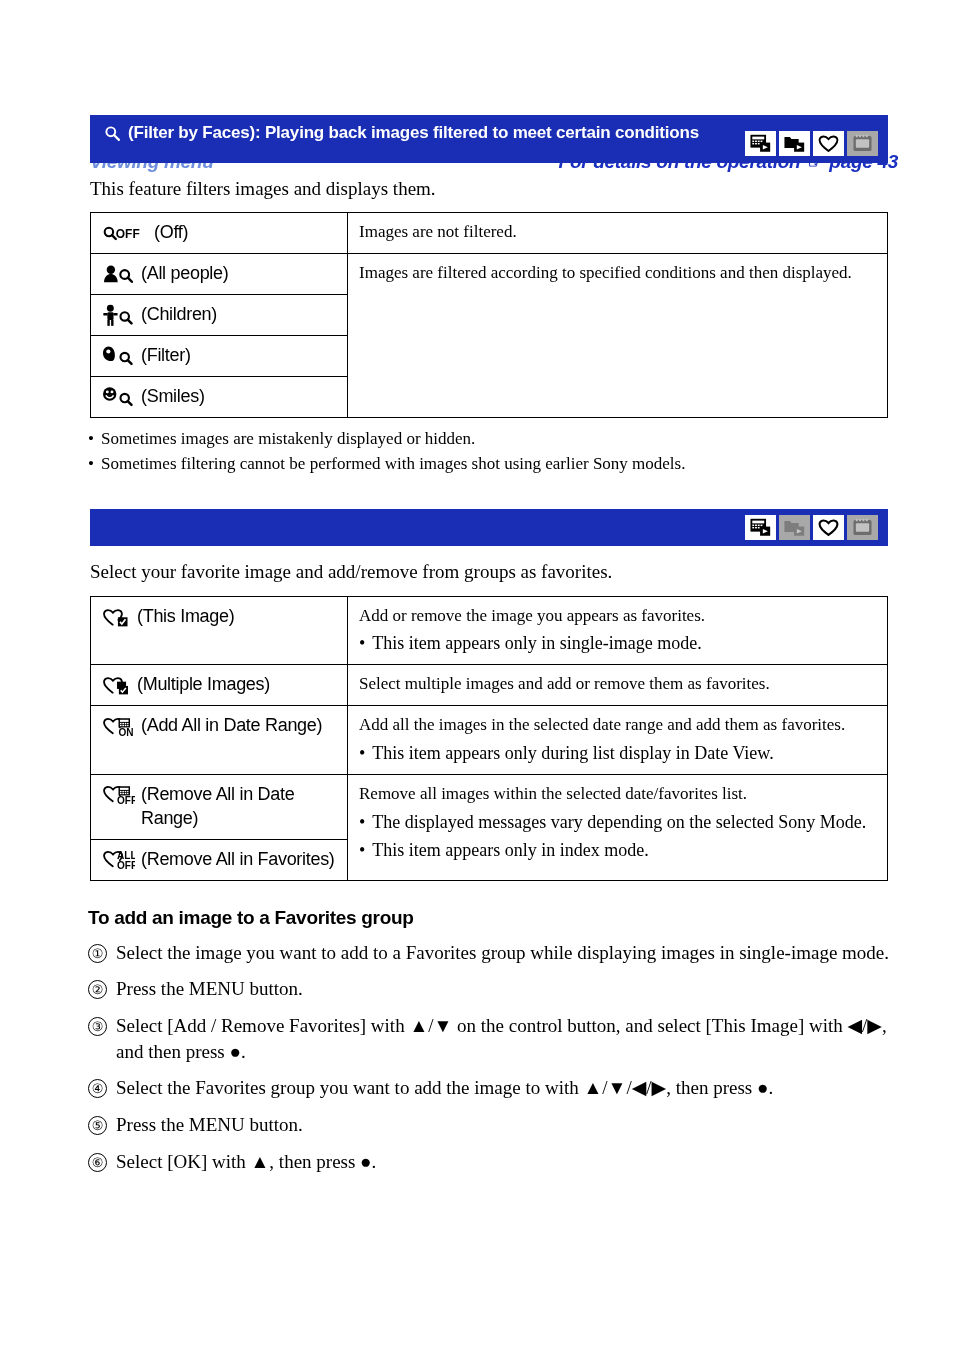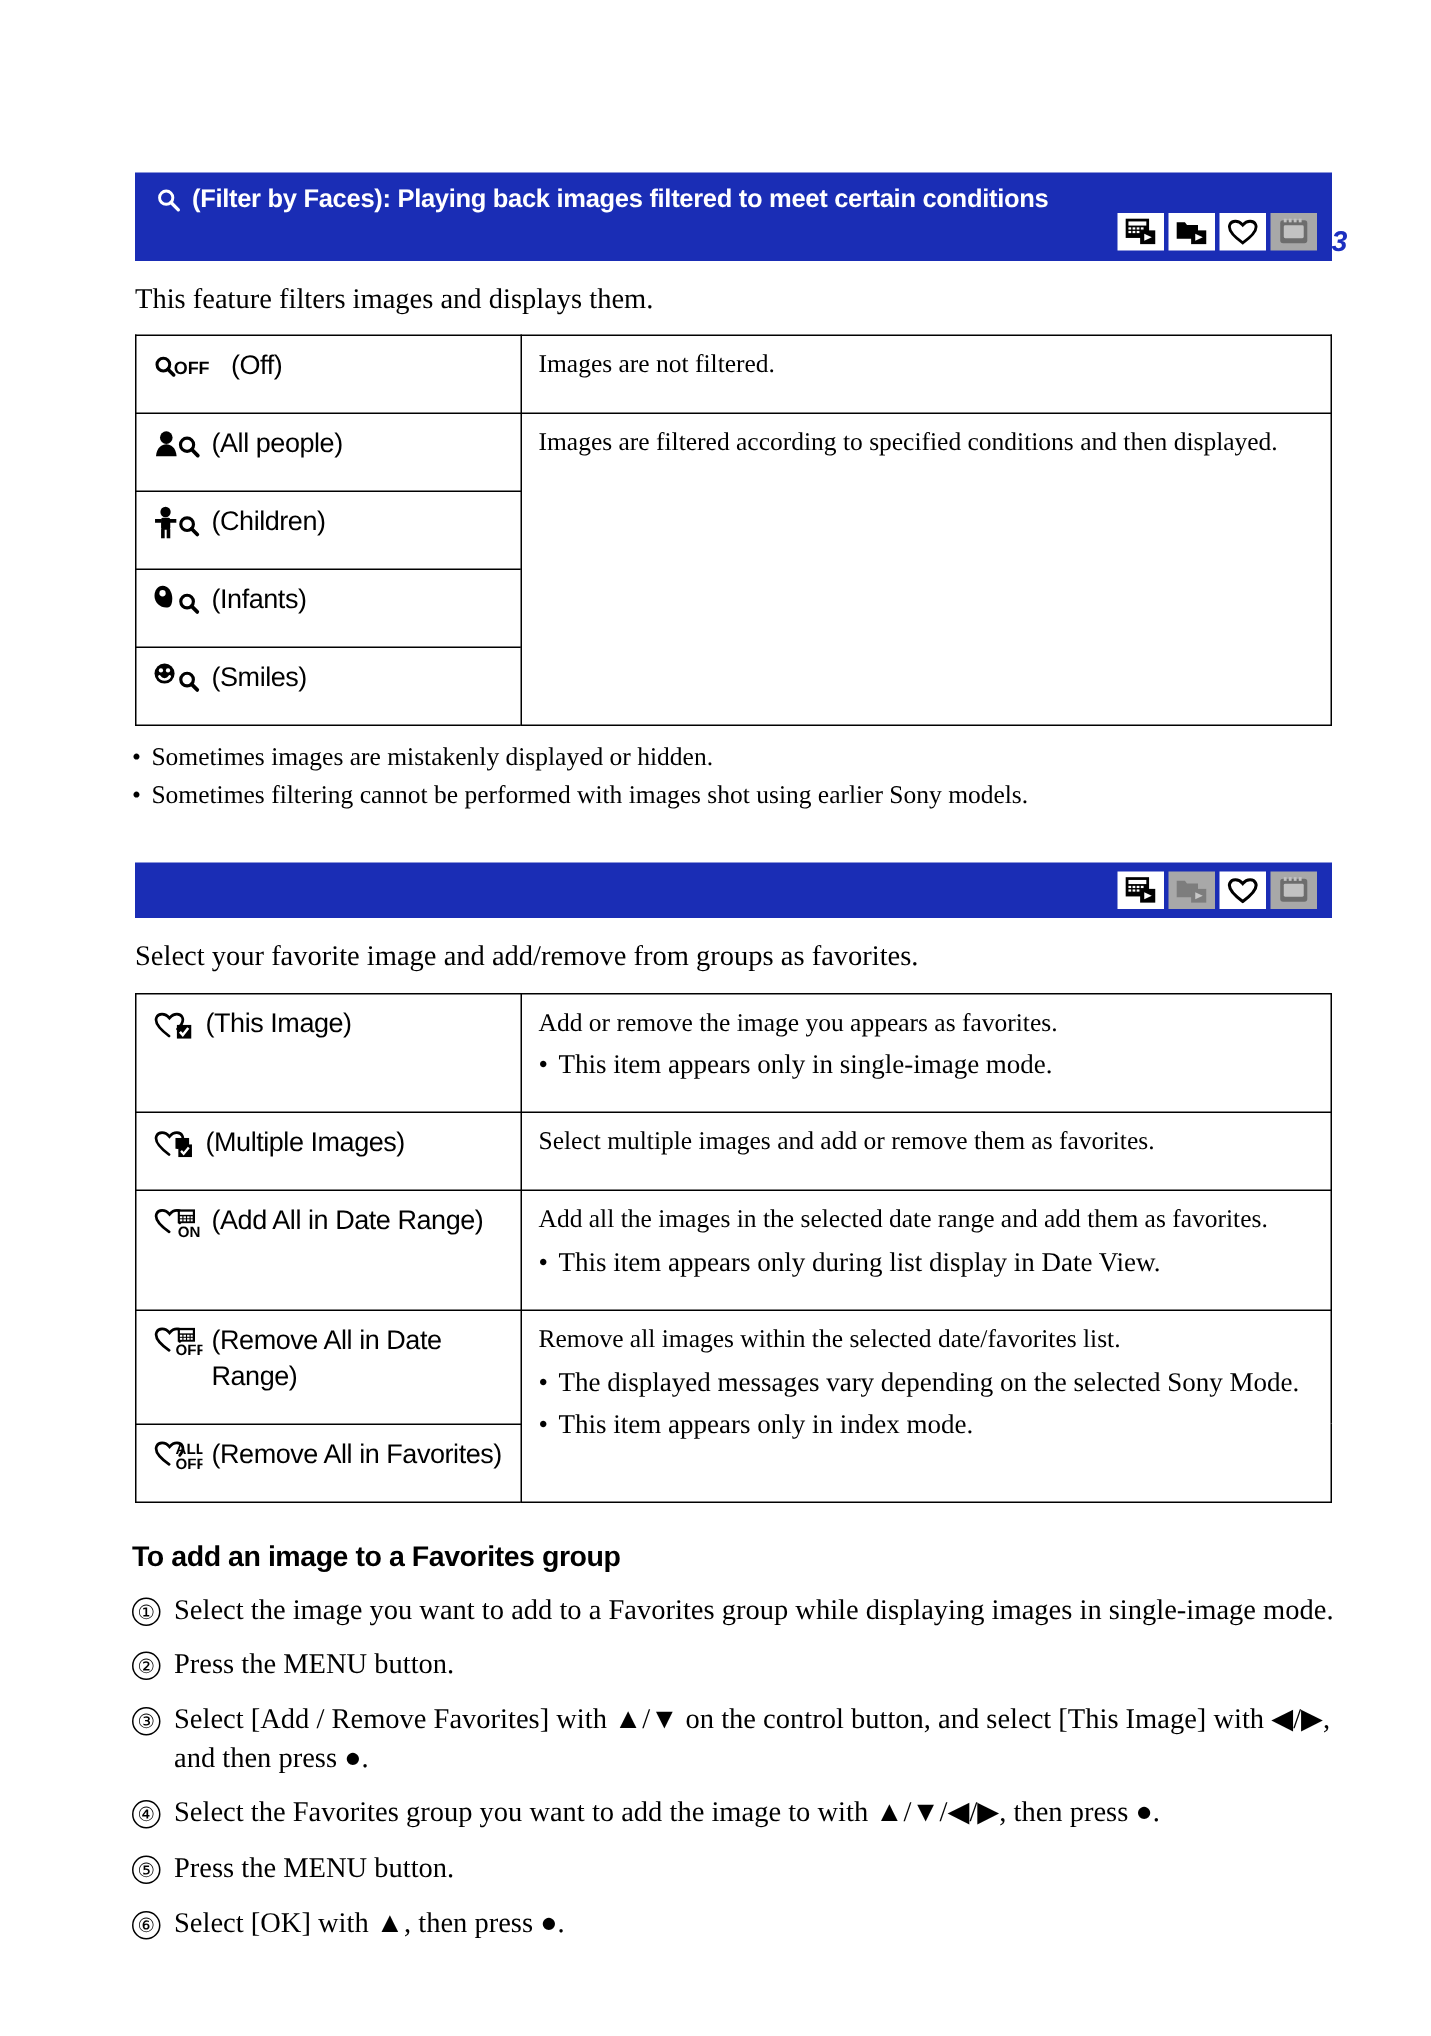--- a/index.html
+++ b/index.html
@@ -43,21 +43,21 @@
     min-height: 31px;
   }
   .bar-title {
     color: #ffffff;
     font-family: "Liberation Sans", sans-serif;
     font-weight: bold; font-size: 17px;
     letter-spacing: -0.2px;
     display: flex; align-items: center; gap: 7px;
     white-space: nowrap;
   }
-  .bar-tall { height: 59px; align-items: flex-start; }
+  .bar-tall { height: 48px; align-items: flex-start; }
   .bar-tall .bar-title { padding-top: 2px; }
 
   
   .modes { display: flex; gap: 3px; }
   .mode-ico {
     width: 31px; height: 25px;
     background: #ffffff;
     display: flex; align-items: center; justify-content: center;
   }
   .mode-ico.off { background: #a8a8a8; }
@@ -81,21 +81,21 @@
   
   table.spec {
     margin: 0 66px 0 90px;
     width: calc(100% - 156px);
     border-collapse: collapse;
     table-layout: fixed;
   }
   table.spec td {
     border: 1.5px solid #000;
     vertical-align: top;
-    padding: 8px 11px 19px 11px;
+    padding: 8px 11px 8px 11px;
     font-size: 18px;
     line-height: 1.33;
   }
   td.keycell { width: 257px; }
   .keyrow { display: flex; align-items: center; gap: 6px; }
   .keylabel {
     font-family: "Liberation Sans", sans-serif;
     font-size: 18px; letter-spacing: -0.3px;
   }
   .cell-main { font-family: "Liberation Serif", serif; font-size: 17px; }
@@ -262,21 +262,21 @@
         <td class="keycell">
           <div class="keyrow">
             <span>
               <svg width="33" height="22" viewBox="0 0 34 23">
                 <path d="M13.2 10.6 C13.2 5.2, 10 1.6, 6.6 1.6 C3 1.6, 0.8 4.8, 0.8 8.6 C0.8 13.4, 4.6 16.8, 9 16.8 C11.4 16.8, 13 15.6, 13.2 10.6 Z" fill="#000"></path>
                 <circle cx="6.4" cy="6.8" r="2.2" fill="#fff"></circle>
                 <circle cx="23.5" cy="12.6" r="4.4" fill="none" stroke="#000" stroke-width="2.2"></circle>
                 <line x1="26.6" y1="15.8" x2="30.6" y2="19.8" stroke="#000" stroke-width="2.6" stroke-linecap="round"></line>
               </svg>
             </span>
-            <span class="keylabel">(Infants)</span>
+            <span class="keylabel">(Filter)</span>
           </div>
         </td>
       </tr>
       <tr>
         <td class="keycell">
           <div class="keyrow">
             <span>
               <svg width="33" height="22" viewBox="0 0 34 23">
                 <circle cx="7.8" cy="8.4" r="7" fill="#000"></circle>
                 <circle cx="5.3" cy="6.2" r="1.5" fill="#fff"></circle>

